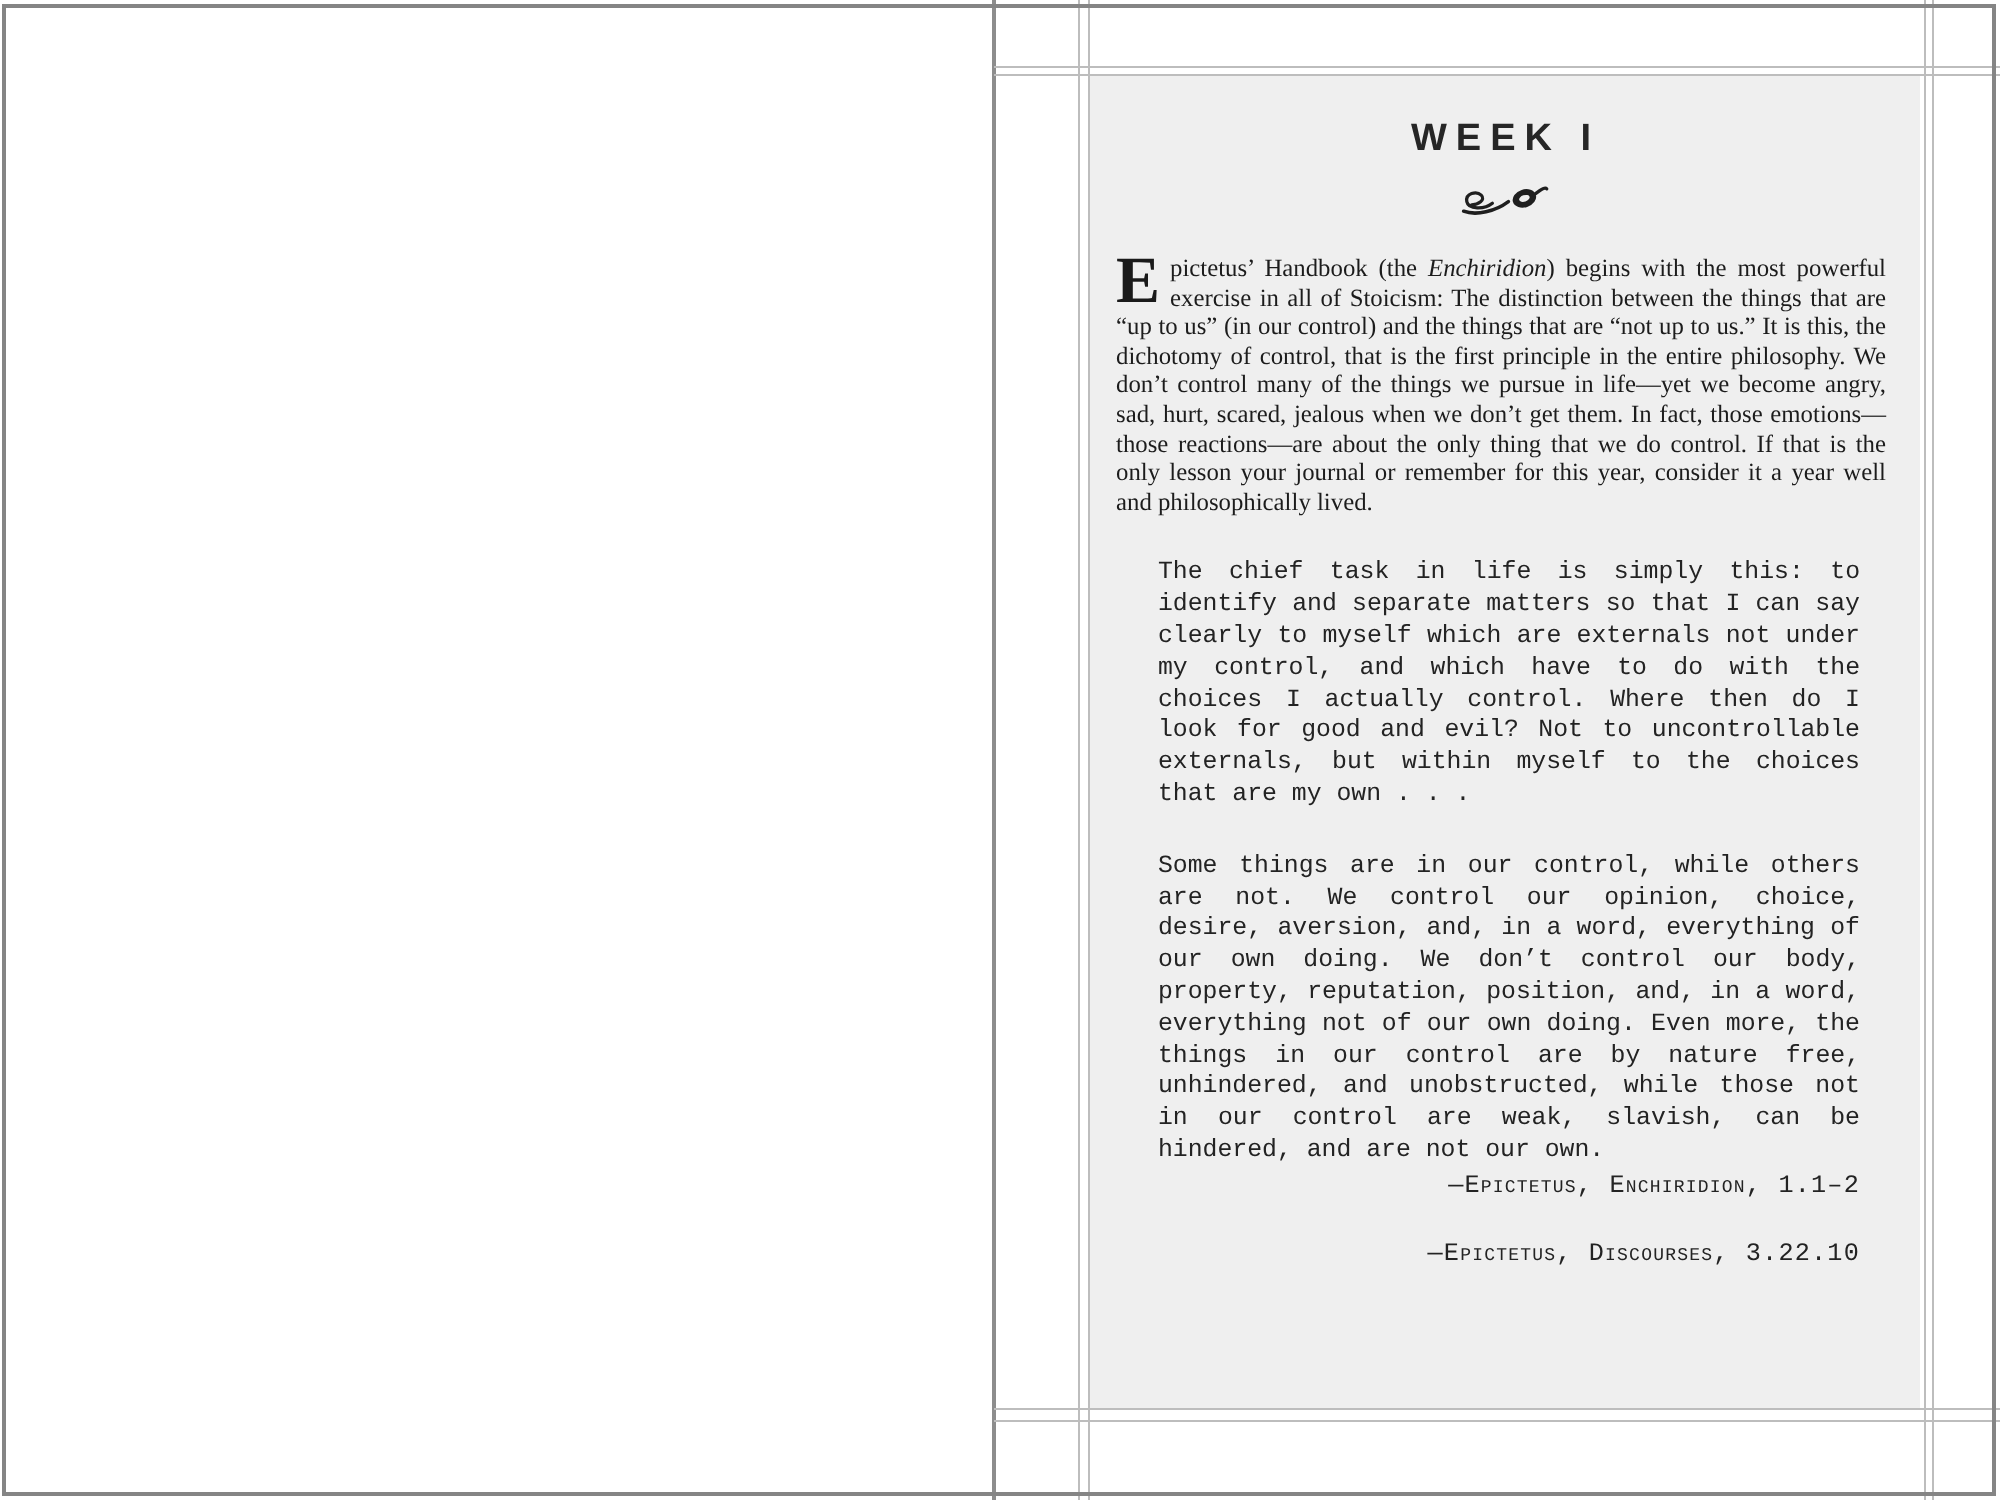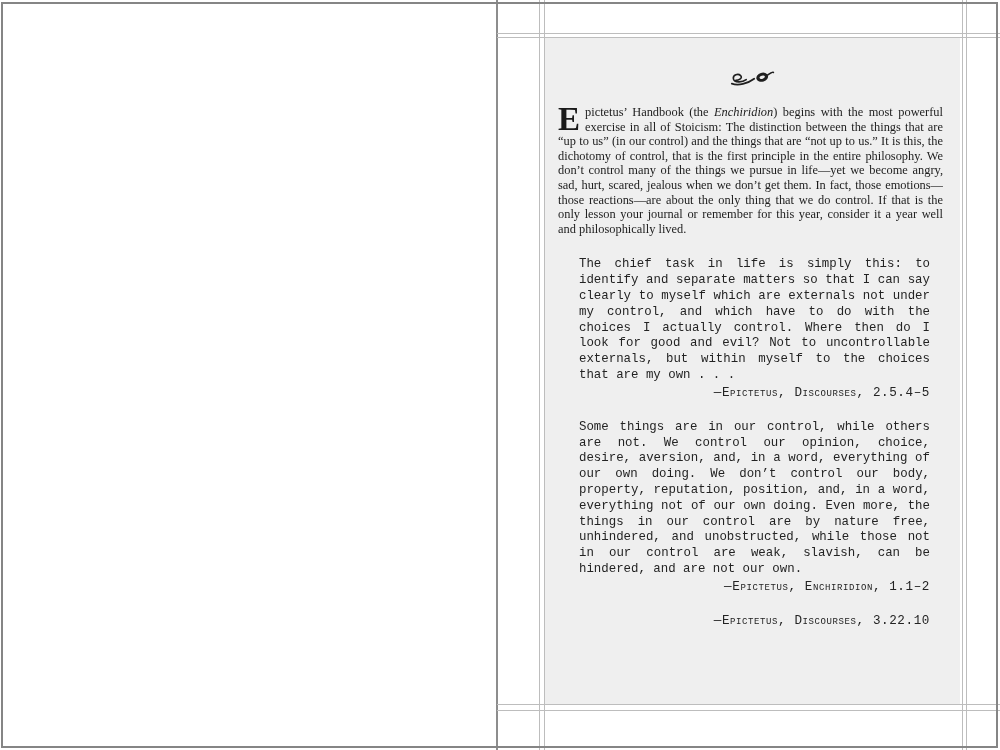--- a/index.html
+++ b/index.html
@@ -64,40 +64,40 @@
   <div class="vline guide g-l1"></div>
   <div class="vline guide g-l2"></div>
   <div class="vline guide g-r1"></div>
   <div class="vline guide g-r2"></div>
   <div class="hline h-t1"></div>
   <div class="hline h-t2"></div>
 
   <div class="right-page">
     <div class="page-inner">
 
+      <div class="week-label">WEEK I</div>
 
       <div class="ornament">
         <svg width="48" height="22" viewBox="0 0 60 24" aria-hidden="true">
           <g fill="none" stroke="#1f1f1f" stroke-linecap="round">
             <path d="M6 19 C14 22, 26 19, 34 13" stroke-width="2.2"></path>
             <path d="M24 14 C19 18, 9 18, 8 13 C7 8, 14 6, 17 9 C20 12, 15 15, 11 15" stroke-width="2.0"></path>
             <path d="M51 8 C55 5, 57 4, 58 5" stroke-width="2.0"></path>
           </g>
           <g transform="rotate(-18 44 11)">
             <ellipse cx="44" cy="11" rx="7.5" ry="5.6" fill="#1f1f1f"></ellipse>
             <ellipse cx="44" cy="11" rx="3.4" ry="2.0" fill="#efefef"></ellipse>
           </g>
         </svg>
       </div>
 
       <p class="intro"><span class="dropcap">E</span><span>pictetus’ Handbook (the </span><i>Enchiridion</i><span>) begins with the most powerful exercise in all of Stoicism: The distinction between the things that are “up to us” (in our control) and the things that are “not up to us.” It is this, the dichotomy of control, that is the first principle in the entire philosophy. We don’t control many of the things we pursue in life—yet we become angry, sad, hurt, scared, jealous when we don’t get them. In fact, those emotions—those reactions—are about the only thing that we do control. If that is the only lesson your journal or remember for this year, consider it a year well and philosophically lived.</span></p>
 
       <div class="quote first">
         <p class="qtext">The chief task in life is simply this: to identify and separate matters so that I can say clearly to myself which are externals not under my control, and which have to do with the choices I actually control. Where then do I look for good and evil? Not to uncontrollable externals, but within myself to the choices that are my own . . .</p>
-        <div class="attr">—Epictetus, Discourses, 2.5.4–5</div>
       </div>
 
       <div class="quote">
         <p class="qtext">Some things are in our control, while others are not. We control our opinion, choice, desire, aversion, and, in a word, everything of our own doing. We don’t control our body, property, reputation, position, and, in a word, everything not of our own doing. Even more, the things in our control are by nature free, unhindered, and unobstructed, while those not in our control are weak, slavish, can be hindered, and are not our own.</p>
         <div class="attr">—Epictetus, Enchiridion, 1.1–2</div>
       </div>
 
       <div class="quote">
         <div class="attr">—Epictetus, Discourses, 3.22.10</div>
       </div>

